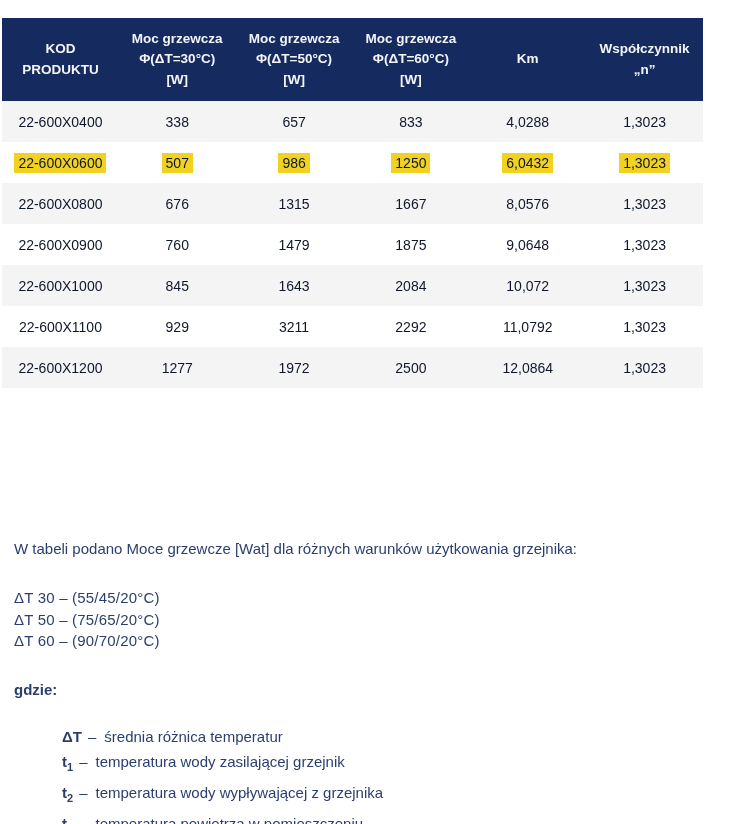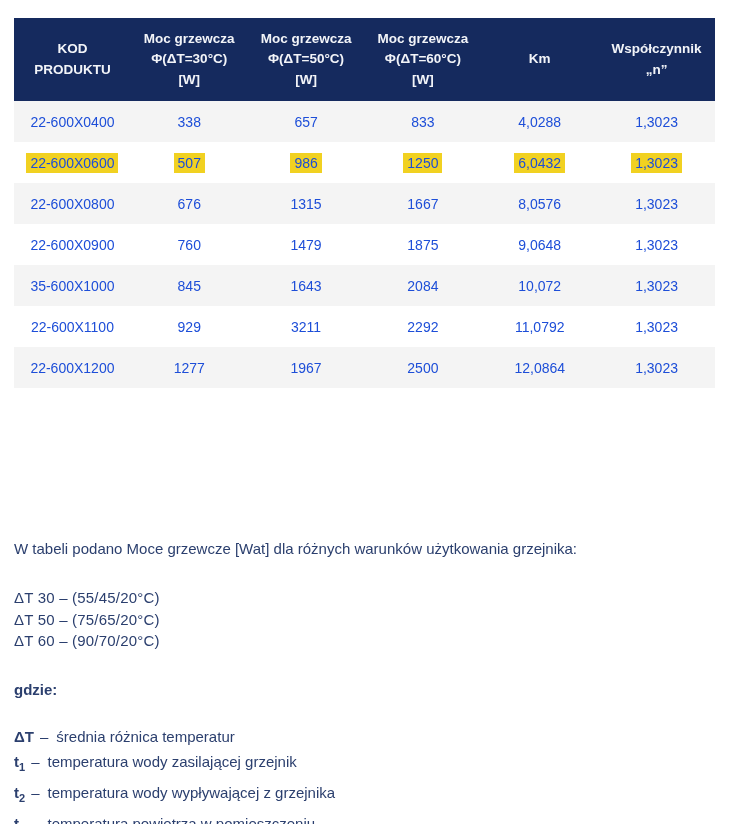--- a/index.html
+++ b/index.html
@@ -4,60 +4,60 @@
 <style>
   html,body { margin:0; padding:0; background:#ffffff; }
   .page {
     position:relative;
     width:753px; height:824px;
     background:#ffffff;
     font-family:"Liberation Sans", sans-serif;
     overflow:hidden;
   }
   table.spec {
-    position:absolute; left:14px; top:18px;
+    position:absolute; left:2px; top:18px;
     width:701px;
     border-collapse:collapse;
     table-layout:fixed;
   }
   table.spec th {
     background:#152a5e;
     color:#f2f4f8;
     height:83px;
     font-size:13.5px;
     font-weight:700;
     line-height:1.5;
     text-align:center;
     vertical-align:middle;
     padding:0 4px;
   }
   table.spec td {
     height:41px;
     text-align:center;
     vertical-align:middle;
     font-size:14px;
-    color:#1d4ed8;
+    color:#0f172a;
     padding:0;
   }
   table.spec tbody tr:nth-child(odd) { background:#f4f4f4; }
   table.spec tbody tr:nth-child(even) { background:#ffffff; }
   table.spec tbody tr.hl .cellt {
     background:#f1d121;
     padding:2px 4px;
   }
   .notes {
     position:absolute; left:14px; top:540px;
     color:#2b3f6e;
     font-size:15px;
   }
   .notes .intro { margin:0;text-align:center; }
   .conds { margin-top:30px; line-height:21.5px; letter-spacing:0.2px; }
   .gdzie { margin:29px 0 0 0;font-weight:bold; }
   .defs { margin-top:26px; }
-  .defs .defrow { line-height:25px; }
+  .defs .defrow { line-height:25px;margin-left:48px; }
   .defs .sym { font-weight:bold; }
   .defs .sym sub { font-size:11px; font-weight:bold; }
   .defs .dash { margin:0 8px 0 6px; }
 </style>
 </head>
 <body>
 
 <div class="page">
 
   <table class="spec">
@@ -98,39 +98,39 @@
         </tr>
         <tr>
           <td><span class="cellt">22-600X0900</span></td>
           <td><span class="cellt">760</span></td>
           <td><span class="cellt">1479</span></td>
           <td><span class="cellt">1875</span></td>
           <td><span class="cellt">9,0648</span></td>
           <td><span class="cellt">1,3023</span></td>
         </tr>
         <tr>
-          <td><span class="cellt">35-600X1000</span></td>
+          <td><span class="cellt">22-600X1000</span></td>
           <td><span class="cellt">845</span></td>
           <td><span class="cellt">1643</span></td>
           <td><span class="cellt">2084</span></td>
           <td><span class="cellt">10,072</span></td>
           <td><span class="cellt">1,3023</span></td>
         </tr>
         <tr>
           <td><span class="cellt">22-600X1100</span></td>
           <td><span class="cellt">929</span></td>
           <td><span class="cellt">3211</span></td>
           <td><span class="cellt">2292</span></td>
           <td><span class="cellt">11,0792</span></td>
           <td><span class="cellt">1,3023</span></td>
         </tr>
         <tr>
           <td><span class="cellt">22-600X1200</span></td>
           <td><span class="cellt">1277</span></td>
-          <td><span class="cellt">1967</span></td>
+          <td><span class="cellt">1972</span></td>
           <td><span class="cellt">2500</span></td>
           <td><span class="cellt">12,0864</span></td>
           <td><span class="cellt">1,3023</span></td>
         </tr>
       </tbody>
   </table>
 
   <div class="notes">
     <p class="intro">W tabeli podano Moce grzewcze [Wat] dla różnych warunków użytkowania grzejnika:</p>
     <div class="conds" id="conds">

